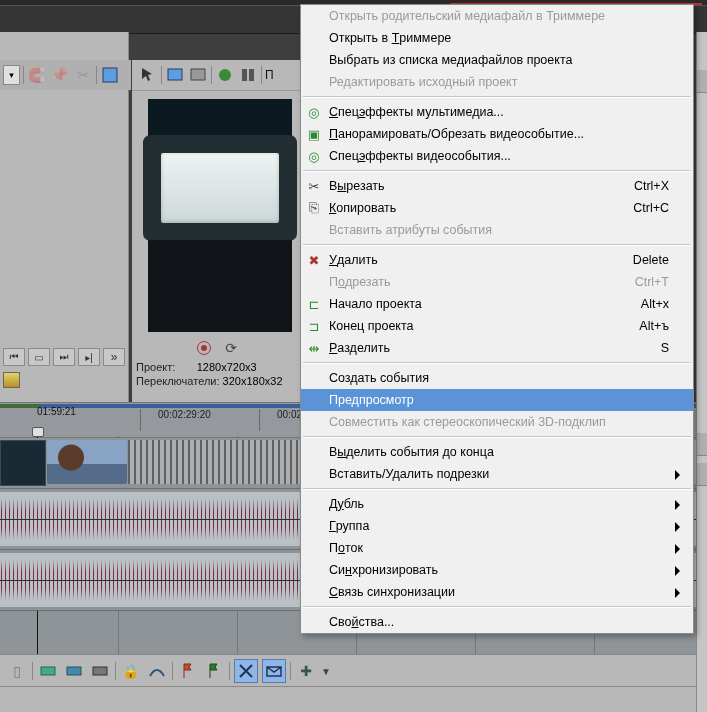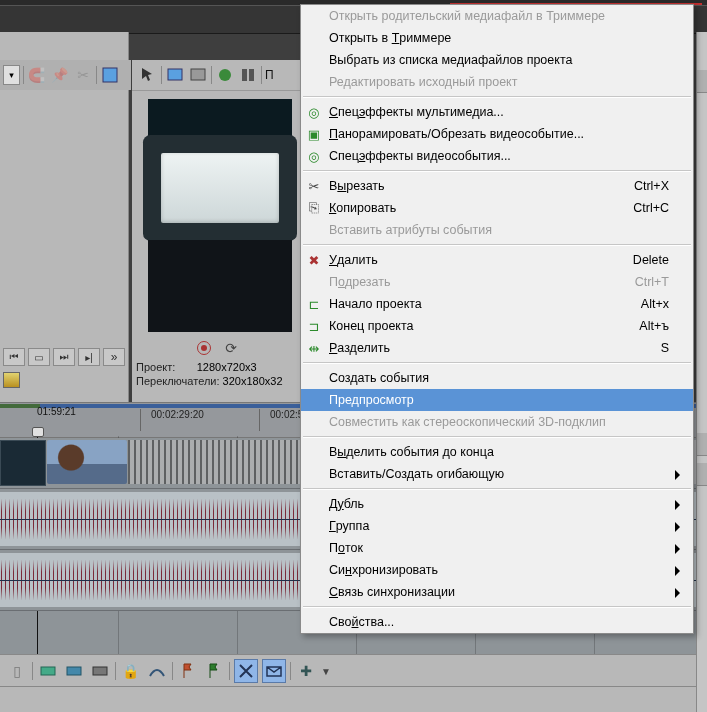--- a/index.html
+++ b/index.html
@@ -31,21 +31,21 @@
 
 
 .lf-row{position:absolute;top:348px;left:3px;display:flex;gap:3px;align-items:center}
 .tiny-btn{width:20px;height:16px;background:#c8c8c8;border:1px solid #8a8a8a;font-size:10px;display:flex;align-items:center;justify-content:center;color:#333}
 .chev{font-size:12px}
 .color-box{position:absolute;top:372px;left:3px;width:15px;height:14px;background:linear-gradient(180deg,#e2d370,#b99020);border:1px solid #666}
 
 
 .tl{position:absolute;top:402px;left:0;right:0;height:260px;background:#8e9498}
 .ruler{height:34px;background:#95989c;border-top:1px solid #777;border-bottom:1px solid #777;position:relative;font-size:10px;color:#222}
-.ruler .tick{position:absolute;top:6px;border-left:1px solid #666;height:22px;padding-left:10px}
+.ruler .tick{position:absolute;top:6px;border-left:1px solid #666;height:22px;padding-left:17px}
 .ruler .bar{position:absolute;top:1px;left:0;right:0;height:4px;background:linear-gradient(90deg,#436a3b 0 40px,#3a5f9a 40px 300px)}
 .playhead{position:absolute;top:24px;bottom:-220px;width:1px;left:37px;background:#111}
 .playhead::before{content:"";position:absolute;top:0;left:-5px;width:10px;height:8px;background:#e0e0e0;border:1px solid #555;border-radius:2px}
 .ruler .ptime{position:absolute;left:37px;top:3px;font-size:10px;color:#111}
 
 .track{position:relative;border-bottom:1px solid #6a6e72}
 .vt{height:50px;background:#8e9498}
 .vt .clip{position:absolute;left:0;top:2px;height:44px;width:44px;background:#1a2a35;border:1px solid #3a4a55}
 .vt .thumb{position:absolute;left:47px;top:2px;width:80px;height:44px;background:#5d4538;border-radius:2px;background:
  radial-gradient(circle at 30% 40%,#5a3b2a 20%,transparent 22%),
@@ -285,21 +285,21 @@
         <span>Конец проекта</span>
         <span class="sc">Alt+ъ</span>
       </div>
     <div class="mi"><span class="ico ico-split" style="color:#2c8a2c">⇹</span><span class="u">Р</span>азделить<span class="sc">S</span></div>
     <div class="sep"></div>
     <div class="mi">Создать события</div>
     <div class="mi sel">Предпросмотр</div>
     <div class="mi disabled">Совместить как стереоскопический 3D-подклип</div>
     <div class="sep"></div>
     <div class="mi">В<span class="u">ы</span>делить события до конца</div>
-    <div class="mi sub">Вставить/Создать огибающую</div>
+    <div class="mi sub">Вставить/Удалить подрезки</div>
     <div class="sep"></div>
     <div class="mi sub">Д<span class="u">у</span>бль</div>
     <div class="mi sub"><span class="u">Г</span>руппа</div>
     <div class="mi sub">П<span class="u">о</span>ток</div>
     <div class="mi sub">Си<span class="u">н</span>хронизировать</div>
     <div class="mi sub"><span class="u">С</span>вязь синхронизации</div>
     <div class="sep"></div>
     <div class="mi">Сво<span class="u">й</span>ства...</div>
   </div>
 </div>

